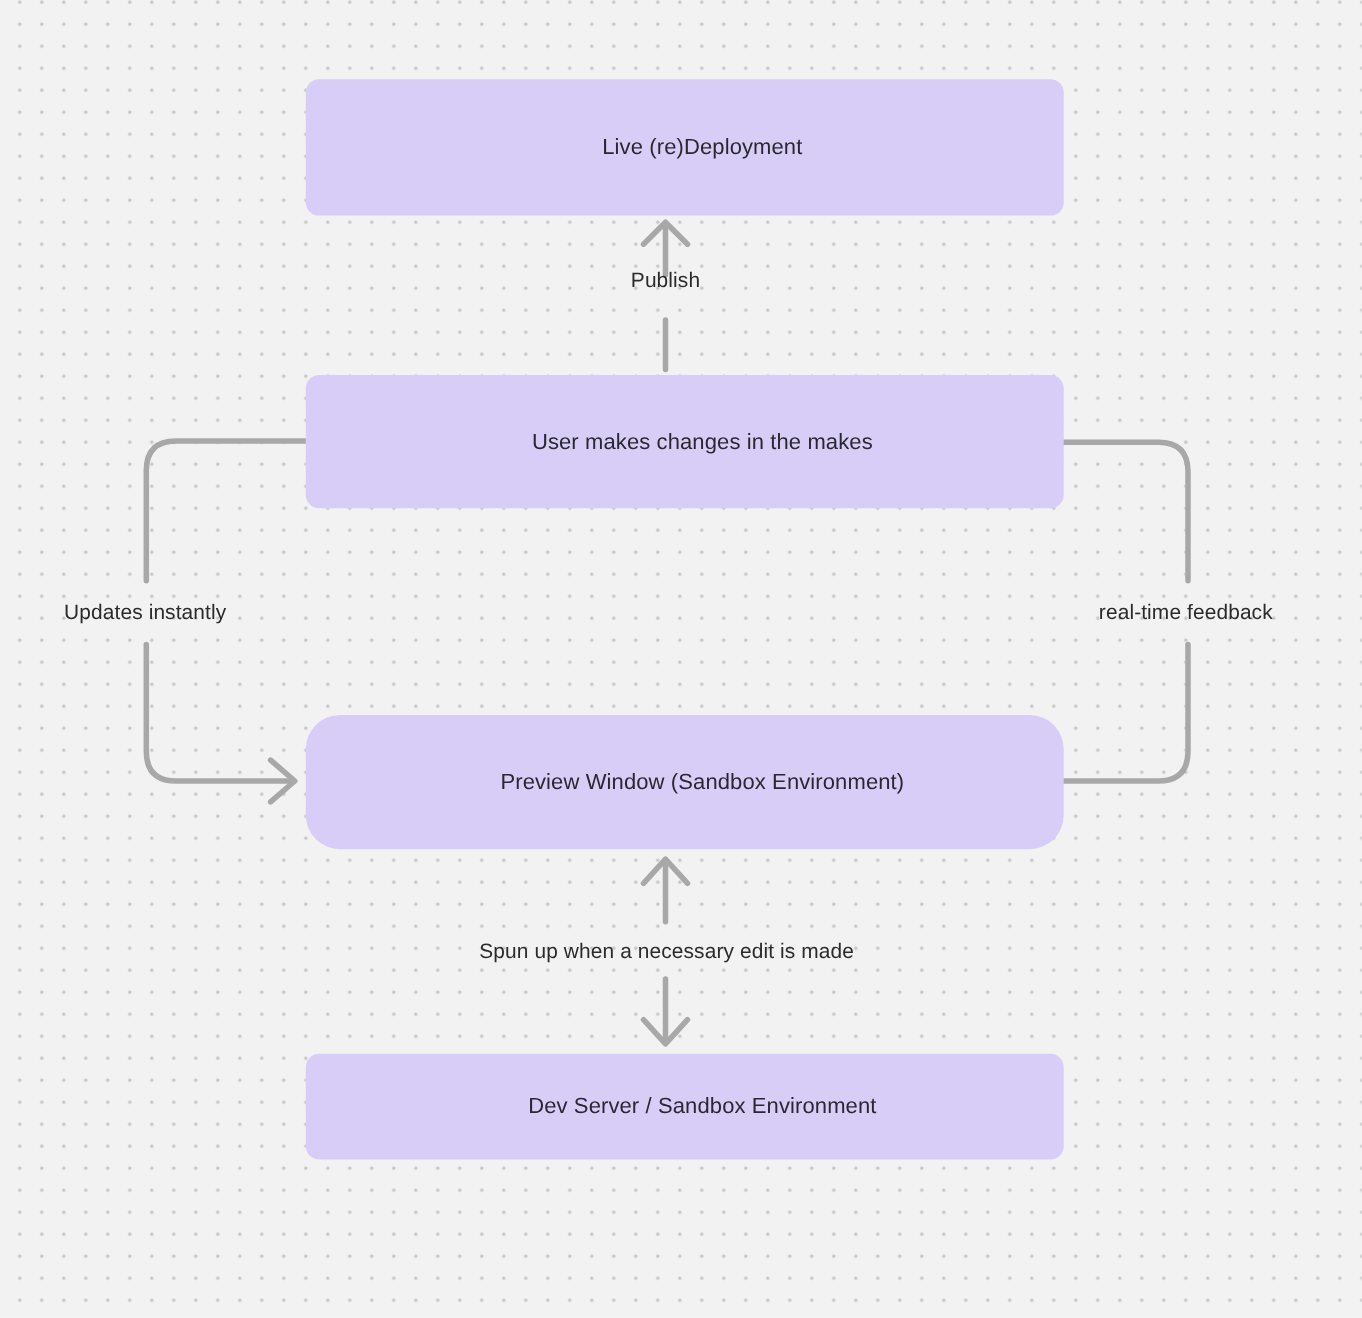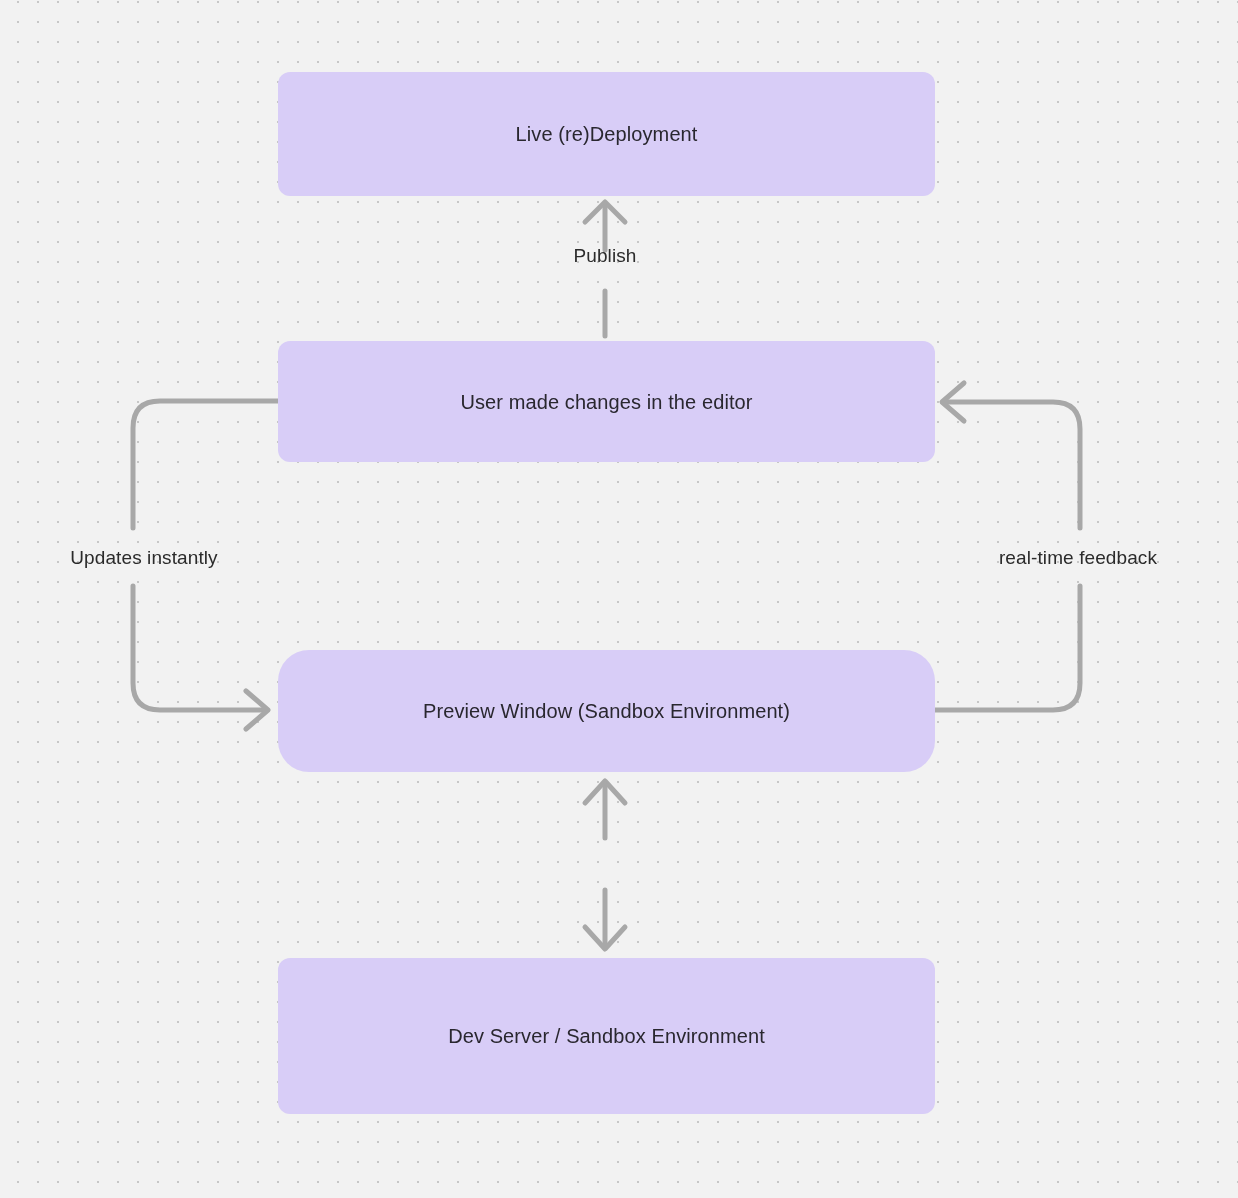--- a/index.html
+++ b/index.html
@@ -24,25 +24,26 @@
     background: #d8cdf7;
     border-radius: 12px;
     display: flex;
     align-items: center;
     justify-content: center;
     text-align: center;
     color: #29272f;
     font-size: 20px;
     line-height: 1.3;
     letter-spacing: 0.1px;
+    padding-left: 32px;
   }
   .node-live    { top: 72px;  height: 124px; }
   .node-user    { top: 341px; height: 121px; }
   .node-preview { top: 650px; height: 122px; border-radius: 31px; }
-  .node-dev     { top: 958px; height: 156px; }
+  .node-dev     { top: 958px; height: 96px; }
 
   .edges-layer {
     position: absolute;
     left: 0; top: 0;
     width: 1238px;
     height: 1198px;
     pointer-events: none;
   }
   .edges-layer path {
     fill: none;
@@ -53,21 +54,21 @@
   }
   .edge-label {
     position: absolute;
     transform: translate(-50%, -50%);
     white-space: nowrap;
     color: #2b2b2b;
     font-size: 19px;
     letter-spacing: 0.1px;
   }
   .label-publish   { left: 605px;  top: 256px; }
-  .label-updates   { left: 132px;  top: 558px; margin-left: 12px; }
+  .label-updates   { left: 132px;  top: 558px; }
   .label-feedback  { left: 1078px; top: 558px; }
   .label-spunup    { left: 606px;  top: 866px; }
 </style>
 </head>
 <body>
 
 <div class="canvas">
 
   <svg class="edges-layer" viewBox="0 0 1238 1198" xmlns="http://www.w3.org/2000/svg">
 
@@ -95,28 +96,29 @@
       <path d="M 605 890 L 605 945"></path>
       <path d="M 585 927 L 605 949 L 625 927"></path>
     </g>
   </svg>
 
   <div class="node node-live">
     <span>Live (re)Deployment</span>
   </div>
 
   <div class="node node-user">
-    <span>User made changes in the editor</span>
+    <span>User makes changes in the makes</span>
   </div>
 
   <div class="node node-preview">
     <span>Preview Window (Sandbox Environment)</span>
   </div>
 
   <div class="node node-dev">
     <span>Dev Server / Sandbox Environment</span>
   </div>
 
   <div class="edge-label label-publish">Publish</div>
   <div class="edge-label label-updates">Updates instantly</div>
   <div class="edge-label label-feedback">real-time feedback</div>
+  <div class="edge-label label-spunup">Spun up when a necessary edit is made</div>
 
 </div>
 
 </body></html>

